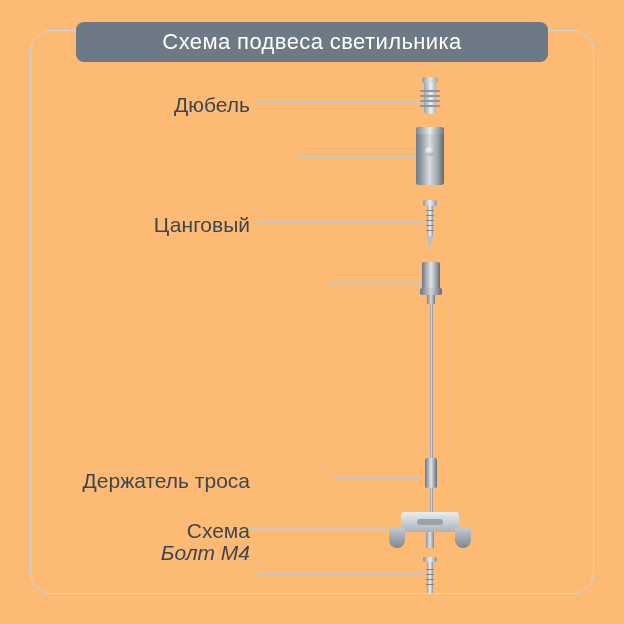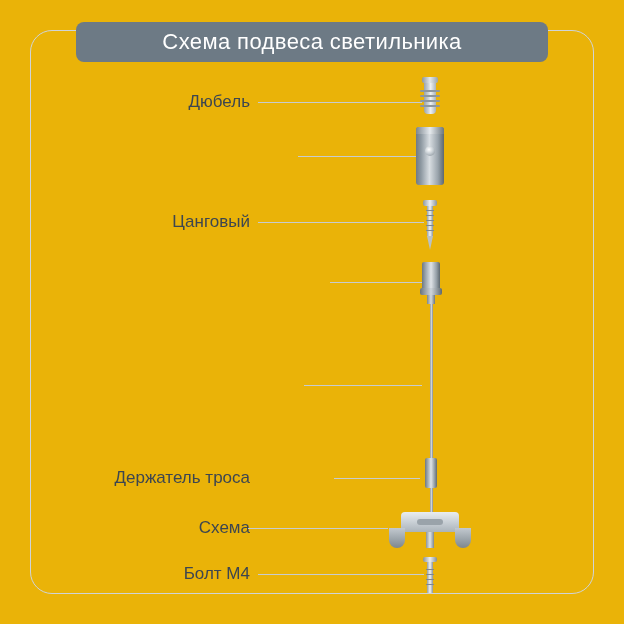--- a/index.html
+++ b/index.html
@@ -7,21 +7,21 @@
     padding: 0;
     background: #ffffff;
   }
   body {
     font-family: "Liberation Sans", sans-serif;
   }
   #canvas {
     position: relative;
     width: 624px;
     height: 624px;
-    background: #eab308;
+    background: #fdba74;
     overflow: hidden;
   }
   
   .frame {
     position: absolute;
     left: 30px;
     top: 30px;
     width: 564px;
     height: 564px;
     border: 1.5px solid #cfd4d8;
@@ -45,21 +45,21 @@
     color: #ffffff;
     font-size: 22px;
     letter-spacing: 0.4px;
     white-space: nowrap;
   }
 
   
   .label {
     position: absolute;
     color: #3d4650;
-    font-size: 17px;
+    font-size: 21px;
     text-align: right;
     line-height: 1.22;
     white-space: pre-line;
   }
   
   .leader {
     position: absolute;
     height: 1px;
     background: #c6ccd1;
   }
@@ -299,21 +299,21 @@
   <div class="label" style="left:60px; top:518px; width:190px;">Схема</div>
   <div class="leader" style="left:248px; top:528px; width:140px;"></div>
   <div class="part bracket" style="left:387px; top:508px;">
     <div class="plate"></div>
     <div class="slot"></div>
     <div class="arm-l"></div>
     <div class="arm-r"></div>
     <div class="stem"></div>
   </div>
 
-  <div class="label" style="left:60px; top:564px; width:190px;">Болт М4</div>
+  <div class="label" style="left:60px; top:540px; width:190px;font-style:italic;">Болт М4</div>
   <div class="leader" style="left:258px; top:574px; width:166px;"></div>
   <div class="part bolt" style="left:425px; top:557px;">
     <div class="head"></div>
     <div class="shaft"></div>
     <div class="thread" style="top:12px;"></div>
     <div class="thread" style="top:17px;"></div>
     <div class="thread" style="top:22px;"></div>
     <div class="thread" style="top:27px;"></div>
   </div>
 

